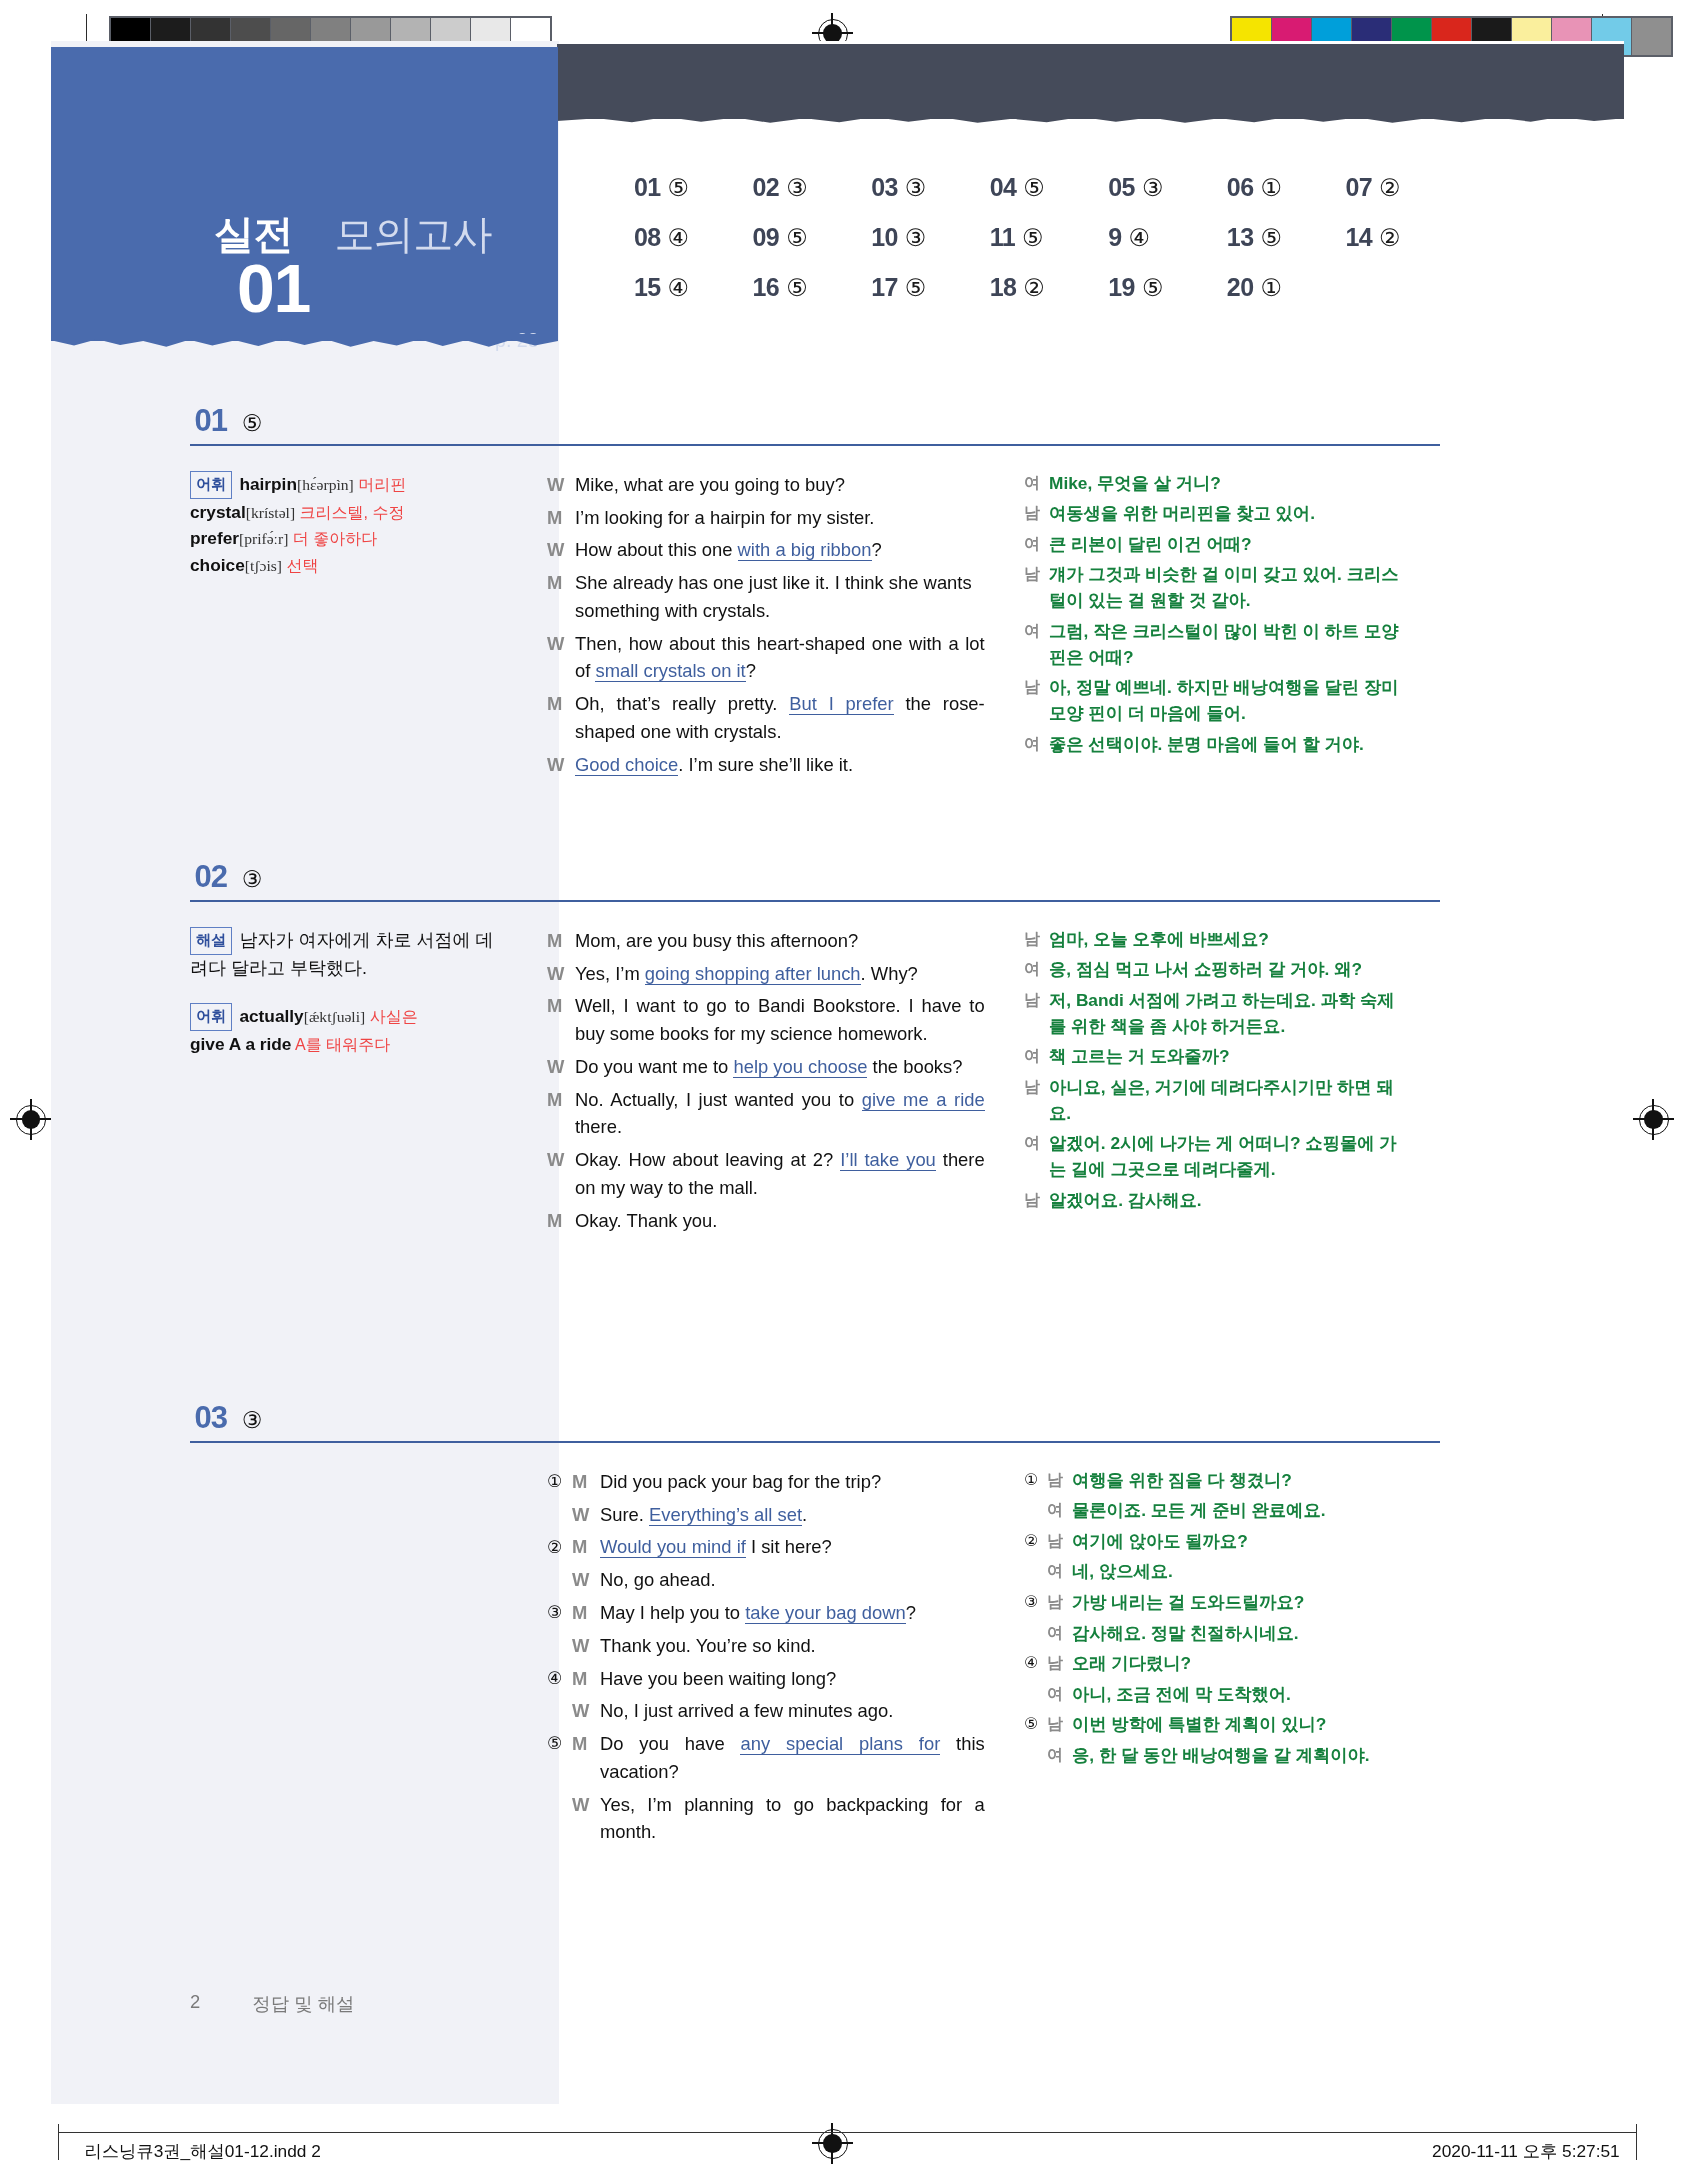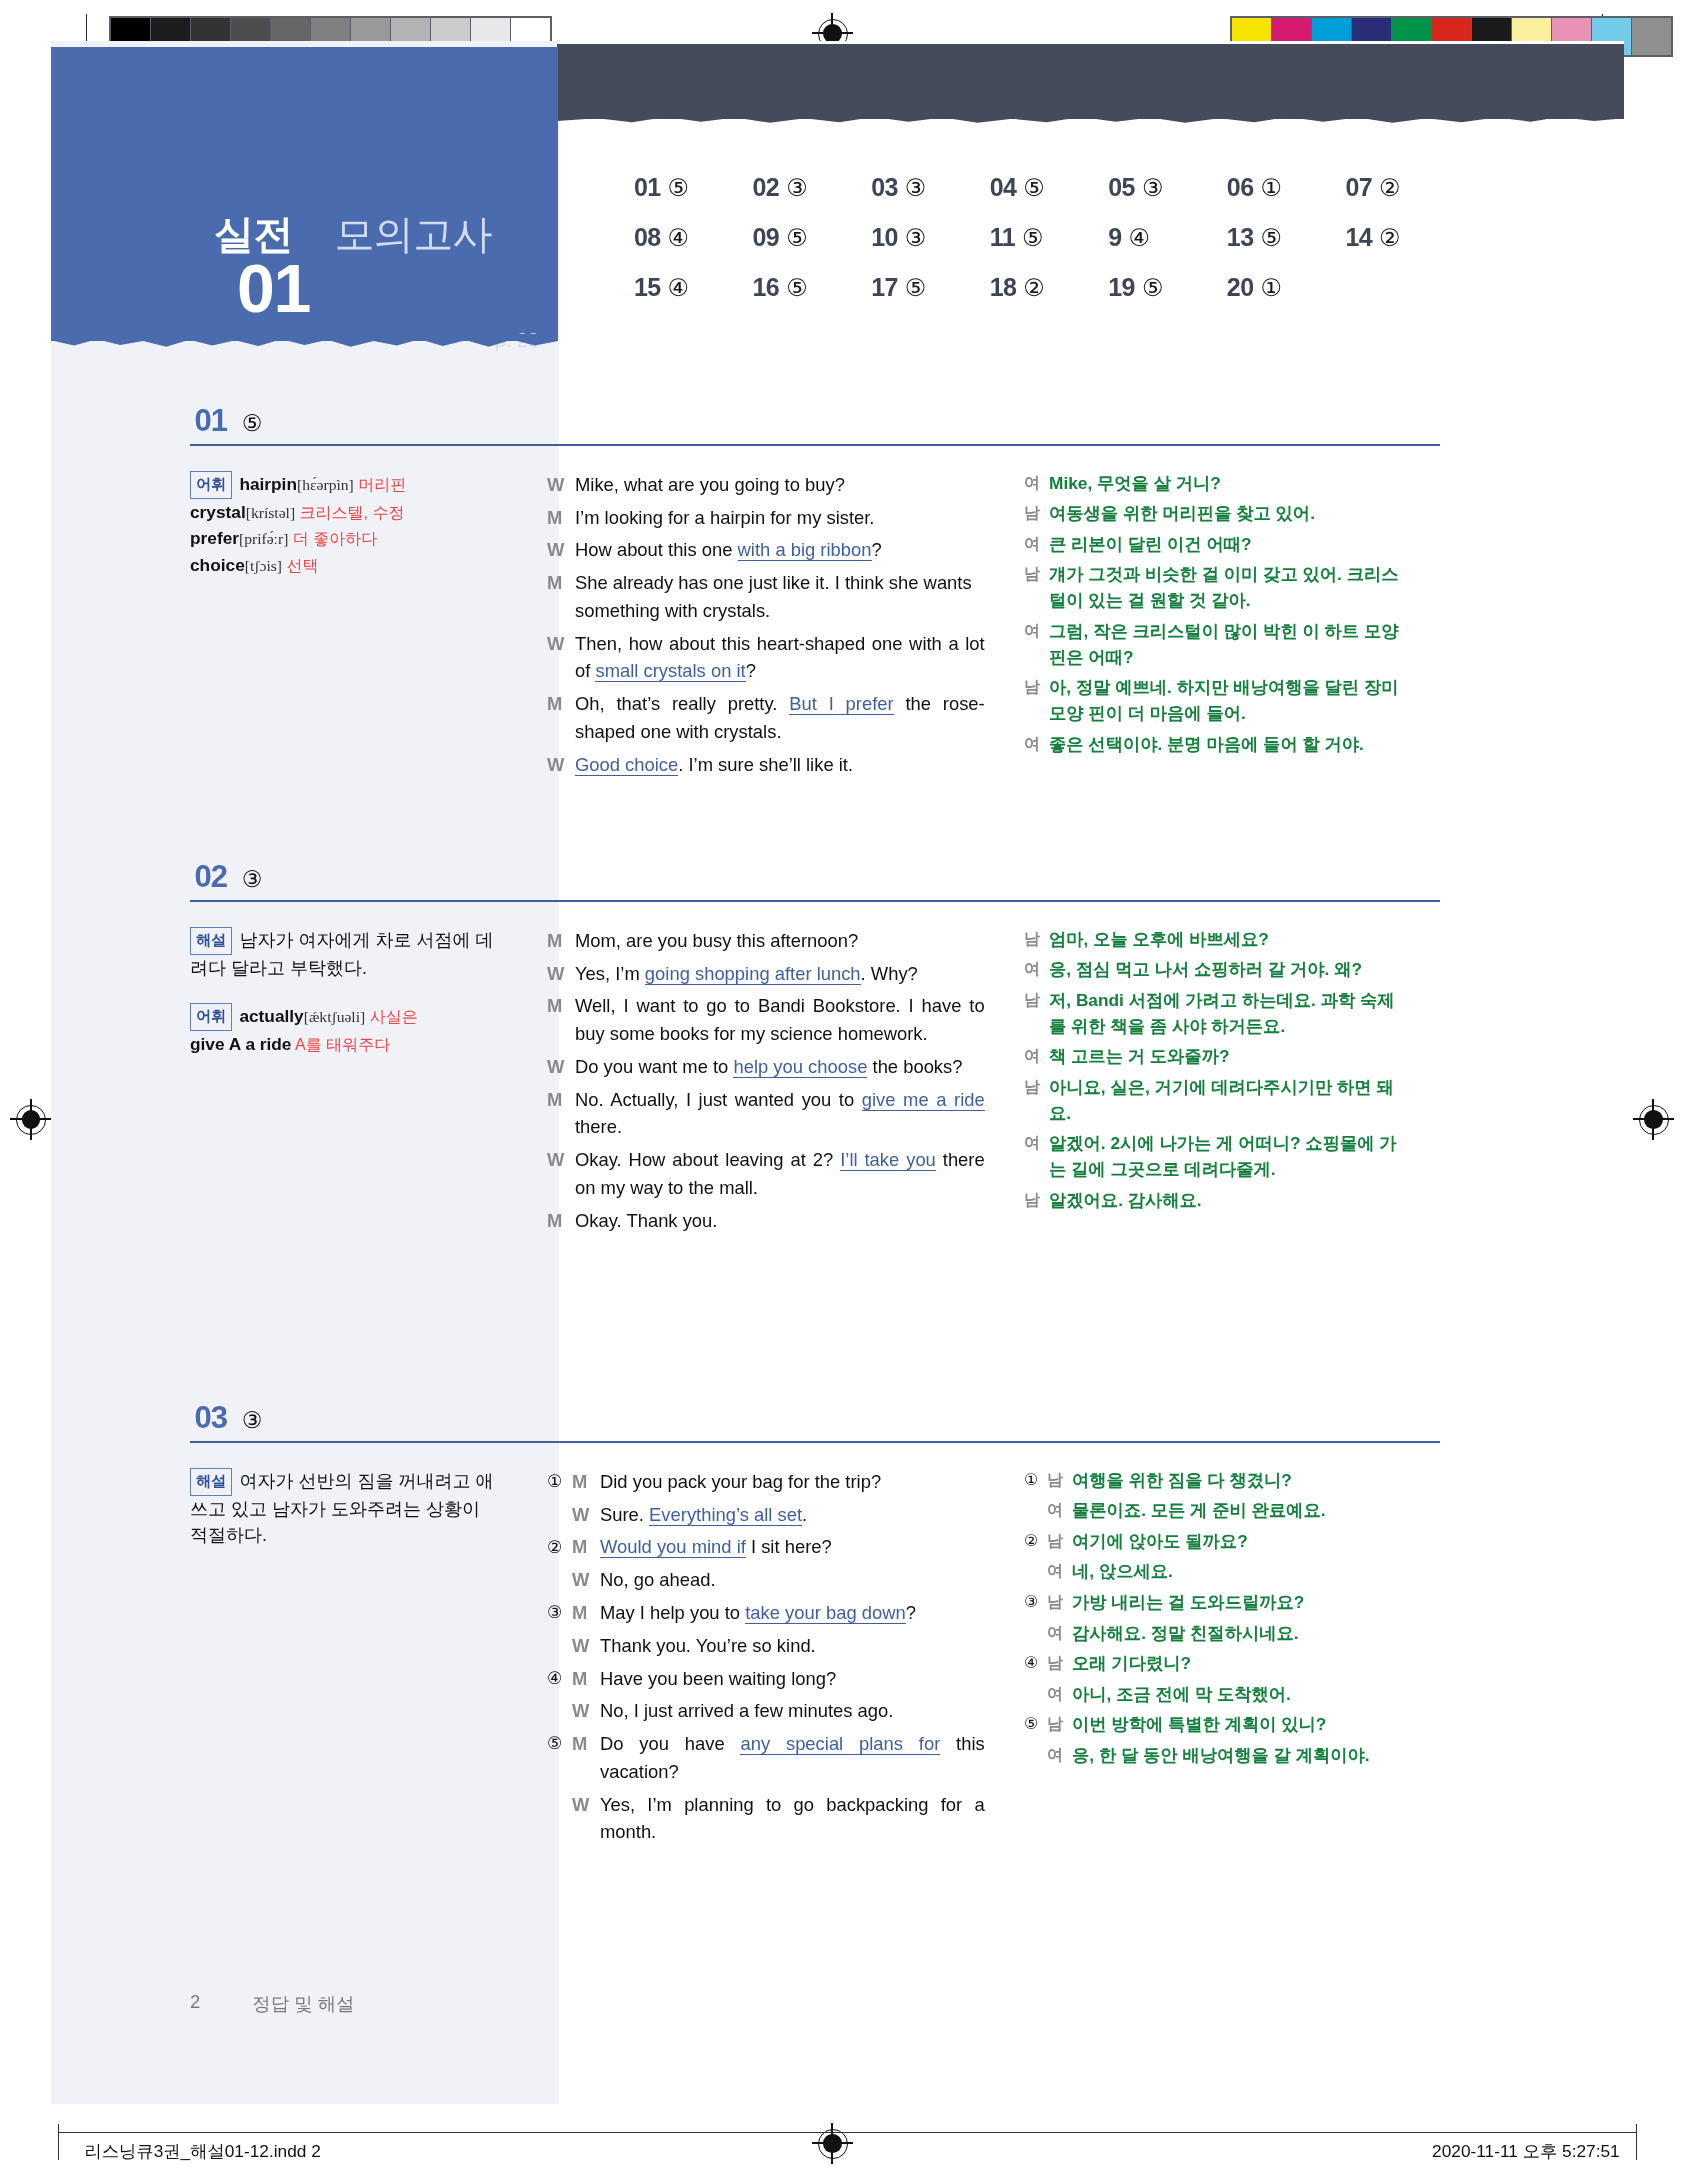--- a/index.html
+++ b/index.html
@@ -409,21 +409,20 @@
       </div>
     </div>
     <div class="section" style="top: 1400px;">
       <div class="sec-head">
         <span class="sec-num">03</span>
         <span class="sec-ans">③</span>
       </div>
       <div class="sec-rule"></div>
       <div class="sec-body">
         <div class="col-notes">
-          <div class="tagline"><span class="tag">해설</span><span>여자가 선반의 짐을 꺼내려고 애쓰고 있고 남자가 도와주려는 상황이 적절하다.</span></div>
         </div>
         <div class="col-en">
           <div class="dlg">
             <span class="opt">①</span>
             <span class="spk">M</span>
             <span class="txt"><span>Did you pack your bag for the trip?</span></span>
           </div>
           <div class="dlg">
             <span class="opt"></span>
             <span class="spk">W</span>

